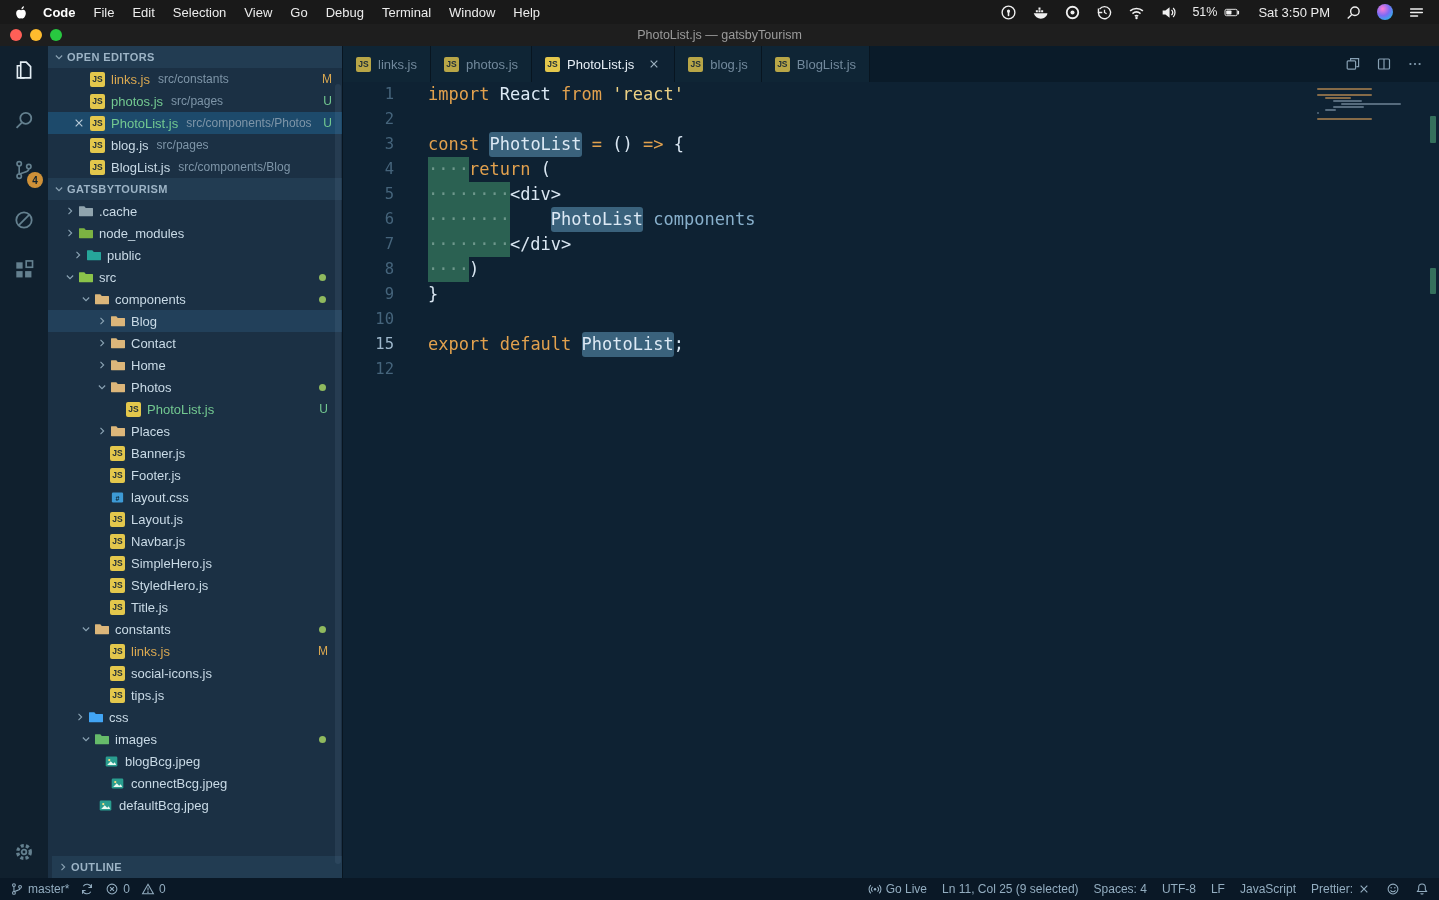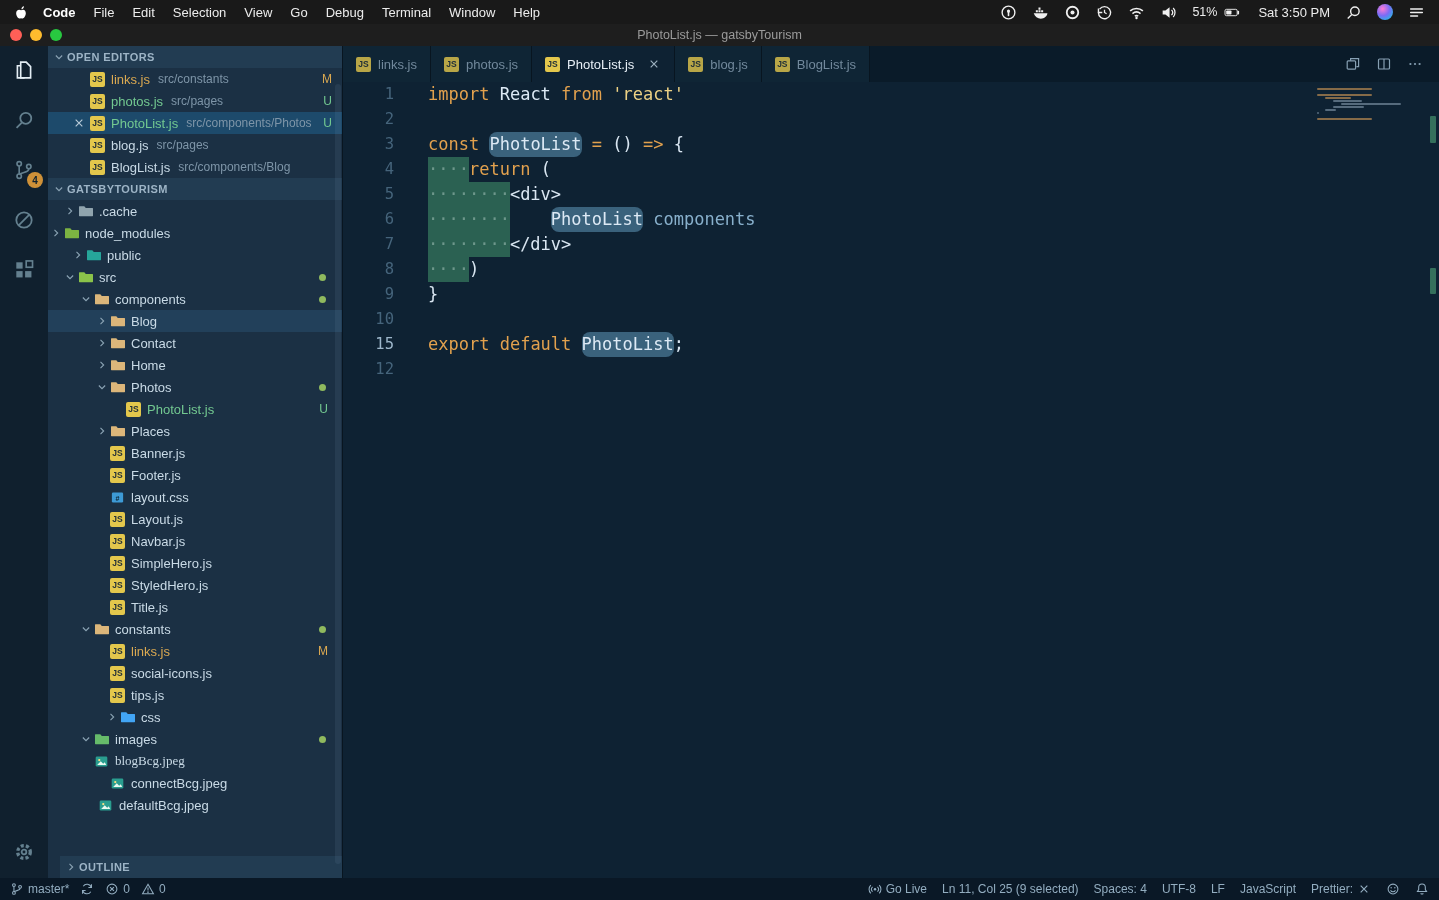--- a/index.html
+++ b/index.html
@@ -52,21 +52,21 @@
   .ab-item.active{ color:#e3edf4; }
   .ab-badge{ position:absolute; right:-7px; bottom:-6px; min-width:16px; height:16px; border-radius:50%; background:var(--badge-bg); color:#10222e; font-size:10px; font-weight:bold; display:flex; align-items:center; justify-content:center; }
   .ab-bottom{ position:absolute; bottom:14px; }
   .ab-bottom .ab-item{ margin-bottom:0; }
 
   
   .sidebar{ width:295px; background:var(--sidebar-bg); color:#c9dae6; font-size:13px; position:relative; flex:none; border-right:1px solid #081520; overflow:hidden; }
   .sb-title{ height:36px; line-height:36px; padding-left:20px; font-size:11px; letter-spacing:.9px; color:#7f99ad; }
   .section-header{ height:22px; display:flex; align-items:center; padding-left:3px; font-weight:bold; font-size:11px; letter-spacing:.4px; color:#9db4c6; background:var(--section-header-bg); }
   .section-header .twisty{ width:16px; height:16px; color:#8ba3b4; }
-  .section-header.outline{ position:absolute; bottom:0; left:12px; right:0; }
+  .section-header.outline{ position:absolute; bottom:0; left:4px; right:0; }
   .twisty{ width:16px; height:14px; display:inline-flex; align-items:center; justify-content:center; color:#8ba3b4; flex:none; }
   .twisty svg{ width:12px; height:12px; }
 
   .oe-row{ height:22px; display:flex; align-items:center; padding-left:24px; padding-right:4px; white-space:nowrap; }
   .oe-row.active{ background:var(--selected-row-bg); }
   .oe-row .slot{ width:16px; height:16px; display:inline-flex; align-items:center; margin-right:2px; color:#b9ccd9; flex:none; }
   .oe-row .slot .icon{ width:14px; height:14px; }
   .fpath{ color:#7e95a8; font-size:12px; margin-left:8px; overflow:hidden; text-overflow:ellipsis; }
 
   .js-ico{ width:15px; height:15px; background:var(--js-icon-bg); color:#253238; border-radius:2px; font-size:8.5px; font-weight:bold; display:inline-flex; align-items:center; justify-content:center; margin-right:6px; flex:none; font-family:"Liberation Sans",sans-serif; }
@@ -97,21 +97,21 @@
   .code-area{ flex:1; position:relative; font-family:"DejaVu Sans Mono", monospace; font-size:17px; overflow:hidden; }
   .code-line{ display:flex; height:25px; line-height:25px; white-space:pre; }
   .ln{ width:72px; text-align:right; padding-right:21px; color:var(--line-number); font-size:15.5px; flex:none; }
   .ln.act{ color:var(--line-number-active); }
   .lc{ padding-left:13px; white-space:pre; }
   .tk{ display:inline-block; height:25px; line-height:25px; white-space:pre; }
   .tk.kw{ color:var(--keyword); } .tk.op{ color:var(--keyword); }
   .tk.id{ color:var(--identifier); } .tk.pl{ color:var(--punctuation); }
   .tk.str{ color:var(--string); } .tk.punc{ color:var(--punctuation); }
   .tk.jsx{ color:var(--jsx-text); } .tk.tag{ color:#d9e6f2; }
-  .tk.hl{ background:var(--word-highlight-bg); border-radius:8px; }
+  .tk.hl{ background:var(--word-highlight-bg); border-radius:3px; }
   .tk.ws{ color:#6e978b; } .tk.sel{ background:var(--selection-bg); }
 
   .minimap{ position:absolute; top:6px; right:56px; width:66px; }
   .mm-line{ height:2px; margin-bottom:1px; border-radius:1px; }
   .ov-ruler{ position:absolute; right:3px; top:0; width:6px; height:100%; }
   .ov-mark{ position:absolute; left:0; width:6px; background:#35705c; border-radius:1px; }
   .ov1{ top:34px; height:27px; } .ov2{ top:186px; height:26px; }
 
   
   .statusbar{ height:22px; background:var(--statusbar-bg); color:#93adc0; display:flex; align-items:center; padding:0 10px; font-size:12px; }
@@ -353,21 +353,21 @@
               </svg>
             </span>
             <span class="icon folder-ic" style="color: rgb(144, 164, 174);">
               <svg viewBox="0 0 16 16">
                 <path d="M1.5 3.2h4.8l1.5 1.9h6.7c.3 0 .5.2.5.5v7.2c0 .3-.2.5-.5.5H1.5c-.3 0-.5-.2-.5-.5V3.7c0-.3.2-.5.5-.5z" fill="currentColor"></path>
               </svg>
             </span>
             <span class="fname c-plain">.cache</span>
             <span class="flex"></span>
           </div>
-          <div class="tree-row" style="">
+          <div class="tree-row" style="padding-left: 14px;">
             <span class="twisty">
               <svg viewBox="0 0 16 16">
                 <path d="M6 3.8 10.2 8 6 12.2" stroke="currentColor" fill="none" stroke-width="1.5"></path>
               </svg>
             </span>
             <span class="icon folder-ic" style="color: rgb(124, 179, 66);">
               <svg viewBox="0 0 16 16">
                 <path d="M1.5 3.2h4.8l1.5 1.9h6.7c.3 0 .5.2.5.5v7.2c0 .3-.2.5-.5.5H1.5c-.3 0-.5-.2-.5-.5V3.7c0-.3.2-.5.5-.5z" fill="currentColor"></path>
               </svg>
             </span>
@@ -576,21 +576,21 @@
             <span class="js-ico">JS</span>
             <span class="fname c-plain">social-icons.js</span>
             <span class="flex"></span>
           </div>
           <div class="tree-row" style="padding-left: 46px;">
             <span class="twisty"></span>
             <span class="js-ico">JS</span>
             <span class="fname c-plain">tips.js</span>
             <span class="flex"></span>
           </div>
-          <div class="tree-row" style="padding-left: 24px; margin-left: 32px;">
+          <div class="tree-row" style="padding-left: 24px;">
             <span class="twisty">
               <svg viewBox="0 0 16 16">
                 <path d="M6 3.8 10.2 8 6 12.2" stroke="currentColor" fill="none" stroke-width="1.5"></path>
               </svg>
             </span>
             <span class="icon folder-ic" style="color: rgb(66, 165, 245);">
               <svg viewBox="0 0 16 16">
                 <path d="M1.5 3.2h4.8l1.5 1.9h6.7c.3 0 .5.2.5.5v7.2c0 .3-.2.5-.5.5H1.5c-.3 0-.5-.2-.5-.5V3.7c0-.3.2-.5.5-.5z" fill="currentColor"></path>
               </svg>
             </span>
@@ -605,21 +605,21 @@
             </span>
             <span class="icon folder-ic" style="color: rgb(102, 187, 106);">
               <svg viewBox="0 0 16 16">
                 <path d="M1.5 3.2h4.8l1.5 1.9h6.7c.3 0 .5.2.5.5v7.2c0 .3-.2.5-.5.5H1.5c-.3 0-.5-.2-.5-.5V3.7c0-.3.2-.5.5-.5z" fill="currentColor"></path>
               </svg>
             </span>
             <span class="fname c-plain">images</span>
             <span class="flex"></span>
             <span class="gitdot"></span>
           </div>
-          <div class="tree-row" style="padding-left: 30px; font-family: Liberation Serif, serif;">
+          <div class="tree-row" style="padding-left: 40px;">
             <span class="twisty"></span>
             <span class="icon file-svg">
               <svg viewBox="0 0 16 16">
                 <rect x="1.8" y="2.6" width="12.4" height="10.8" rx="1.3" fill="#2a9d8f"></rect>
                 <circle cx="5.6" cy="6.4" r="1.2" fill="#ffe082"></circle>
                 <path d="M3.4 11.8 7.2 7.6l2.6 2.8 1.7-1.7 1.5 3.1z" fill="#eafaf1"></path>
               </svg>
             </span>
             <span class="fname c-plain">blogBcg.jpeg</span>
             <span class="flex"></span>

